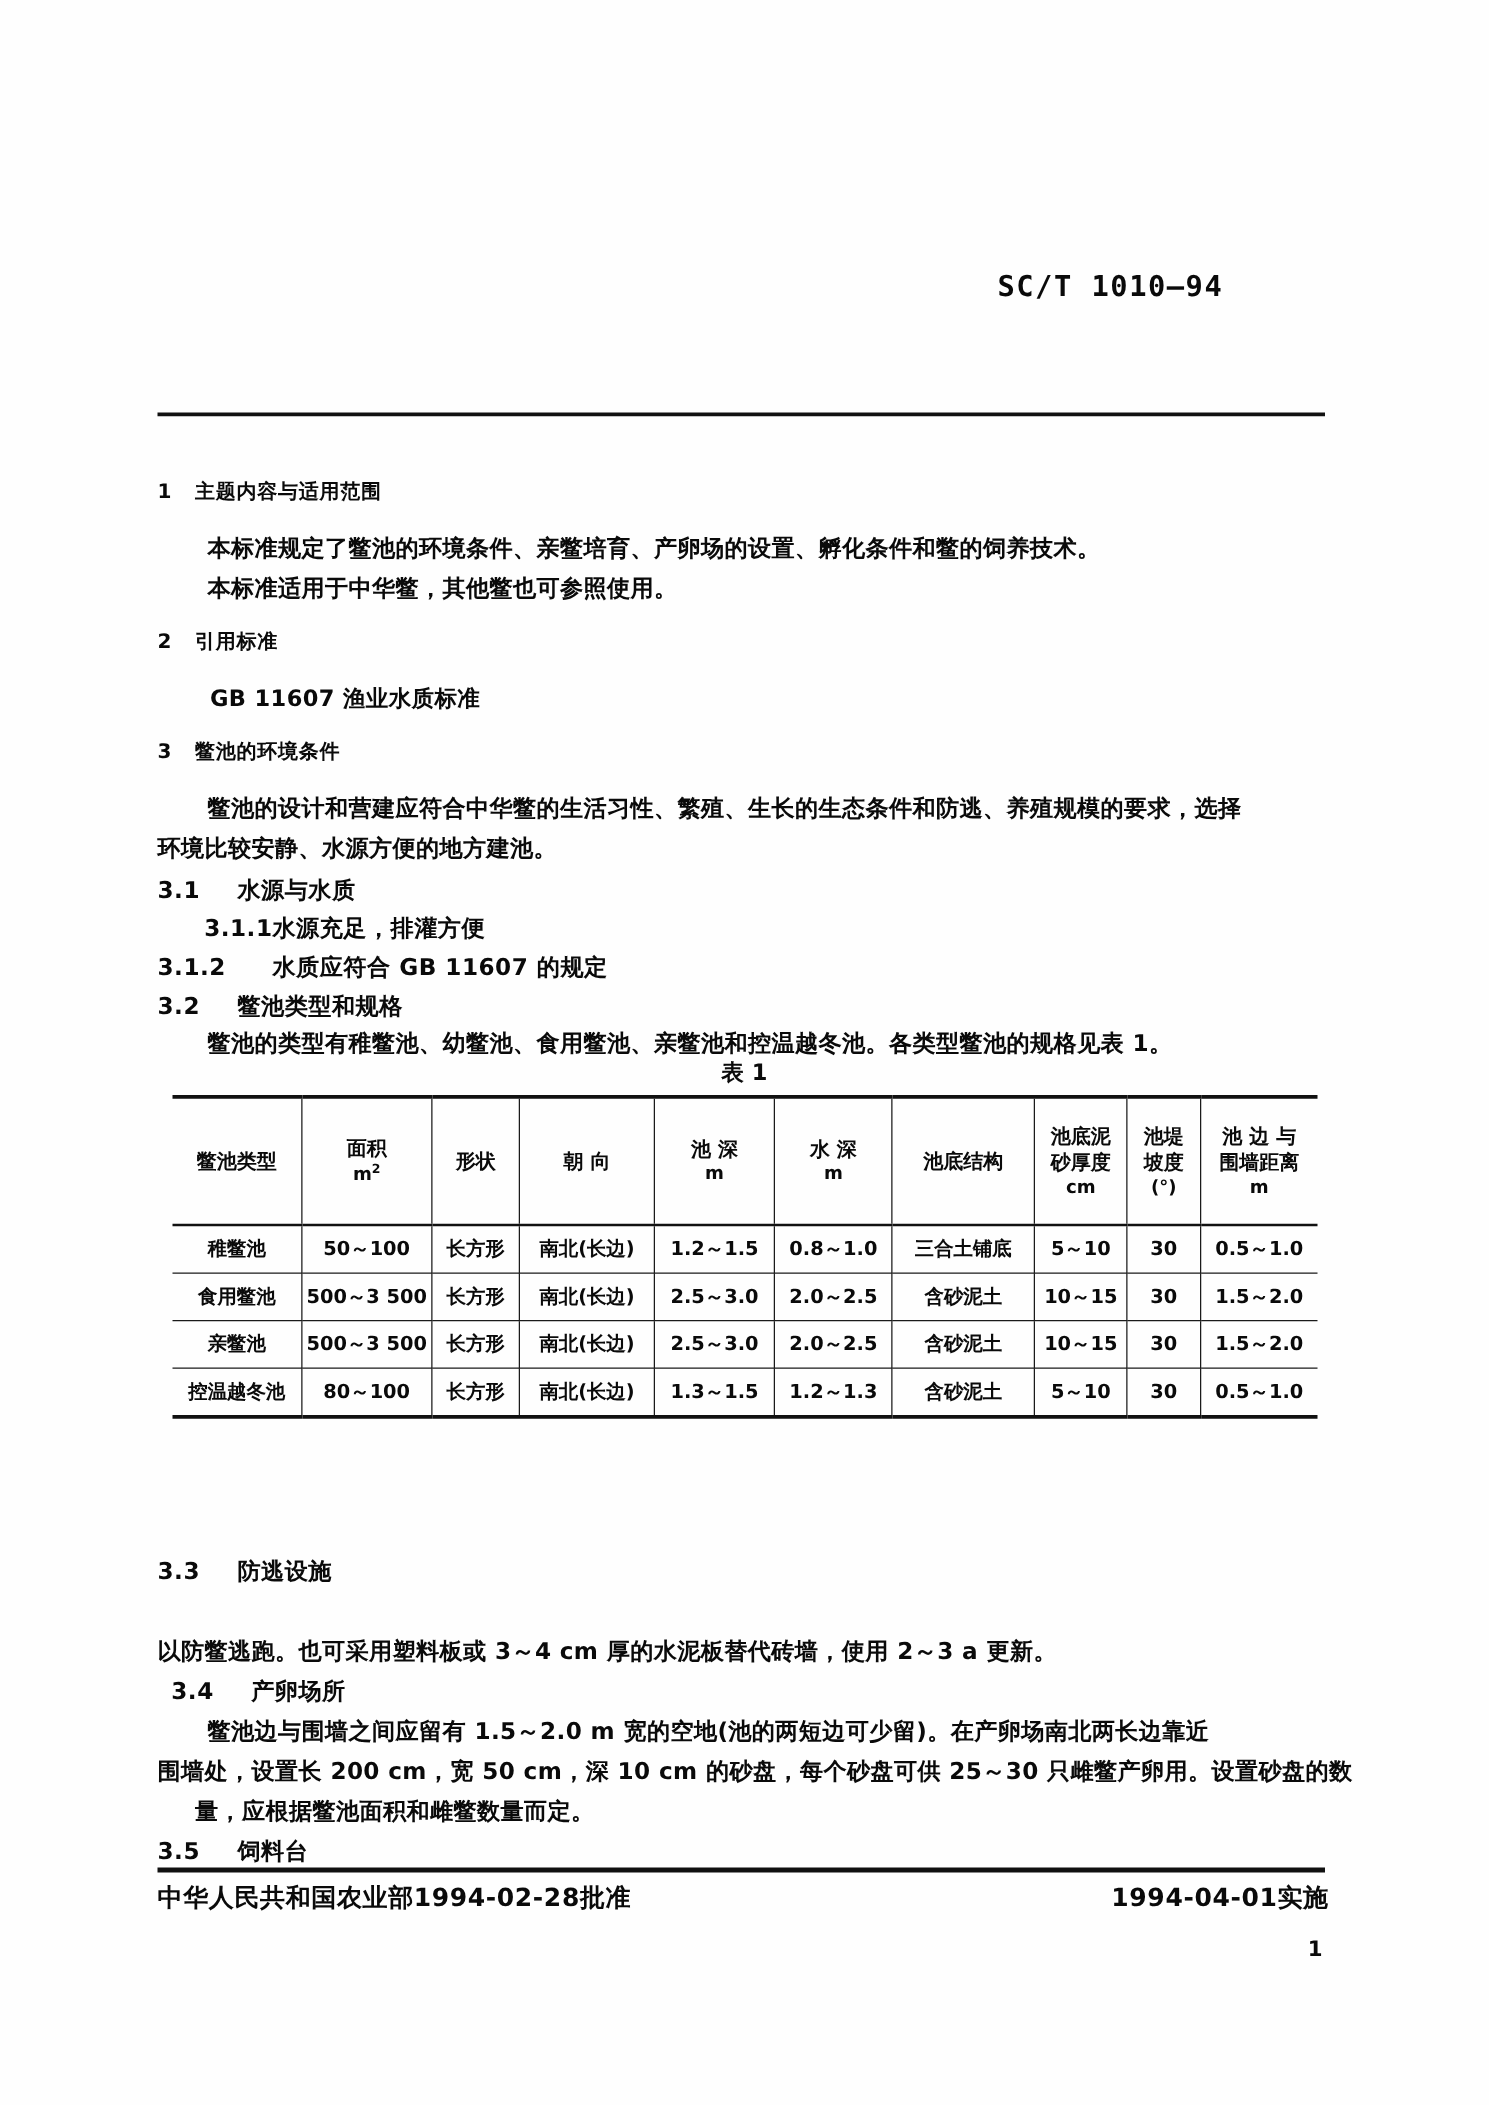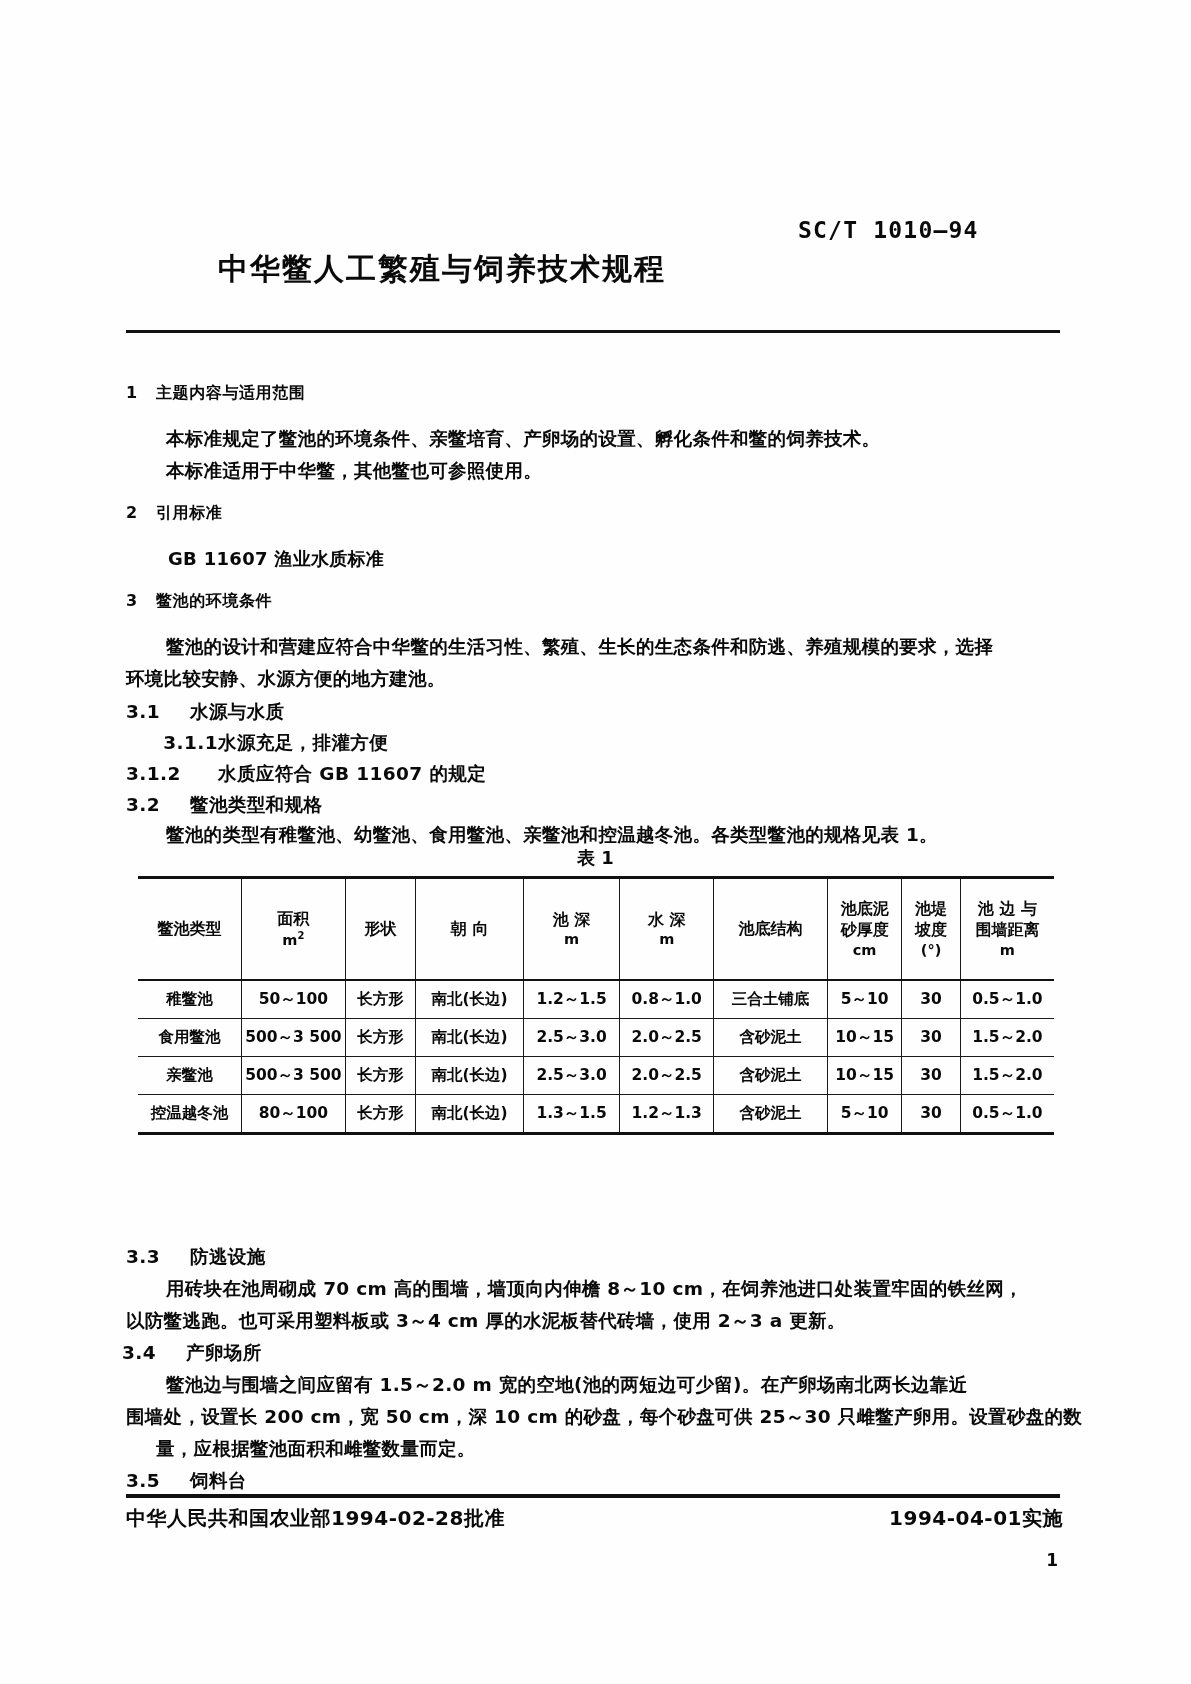--- a/index.html
+++ b/index.html
@@ -179,21 +179,20 @@
     font-size: 17px;
     font-weight: 600;
   }
 </style>
 </head>
 <body>
 
 <div class="page">
 
   <div class="std-code">SC/T 1010—94</div>
-  <div class="doc-title">中华鳖人工繁殖与饲养技术规程</div>
   <div class="rule-top"></div>
 
   <div class="sec-h" style="left:126px; top:383px;">
     <span class="sec-n">1</span><span>主题内容与适用范围</span>
   </div>
   <div class="para" style="left:166px; top:426px;">本标准规定了鳖池的环境条件、亲鳖培育、产卵场的设置、孵化条件和鳖的饲养技术。</div>
   <div class="para" style="left:166px; top:458px;">本标准适用于中华鳖，其他鳖也可参照使用。</div>
 
   <div class="sec-h" style="left:126px; top:503px;">
     <span class="sec-n">2</span><span>引用标准</span>
@@ -317,24 +316,23 @@
       <td>5～10</td>
       <td>30</td>
       <td class="edge-r">0.5～1.0</td>
     </tr>
   </tbody>
     </table>
 
   <div class="sub-h" style="left:126px; top:1244px;">
     <span class="sub-n" style="width:64px;">3.3</span><span>防逃设施</span>
   </div>
-  <div class="para" style="left:166px; top:1276px;">用砖块在池周砌成 70 cm 高的围墙，墙顶向内伸檐 8～10 cm，在饲养池进口处装置牢固的铁丝网，</div>
   <div class="para" style="left:126px; top:1308px;">以防鳖逃跑。也可采用塑料板或 3～4 cm 厚的水泥板替代砖墙，使用 2～3 a 更新。</div>
 
-  <div class="sub-h" style="left:122px; top:1340px;">
+  <div class="sub-h" style="left:137px; top:1340px;">
     <span class="sub-n" style="width:64px;">3.4</span><span>产卵场所</span>
   </div>
   <div class="para" style="left:166px; top:1372px;">鳖池边与围墙之间应留有 1.5～2.0 m 宽的空地(池的两短边可少留)。在产卵场南北两长边靠近</div>
   <div class="para" style="left:126px; top:1404px;">围墙处，设置长 200 cm，宽 50 cm，深 10 cm 的砂盘，每个砂盘可供 25～30 只雌鳖产卵用。设置砂盘的数</div>
   <div class="para" style="left:126px; top:1436px;margin-left:30px;">量，应根据鳖池面积和雌鳖数量而定。</div>
 
   <div class="sub-h" style="left:126px; top:1468px;">
     <span class="sub-n" style="width:64px;">3.5</span><span>饲料台</span>
   </div>
 

